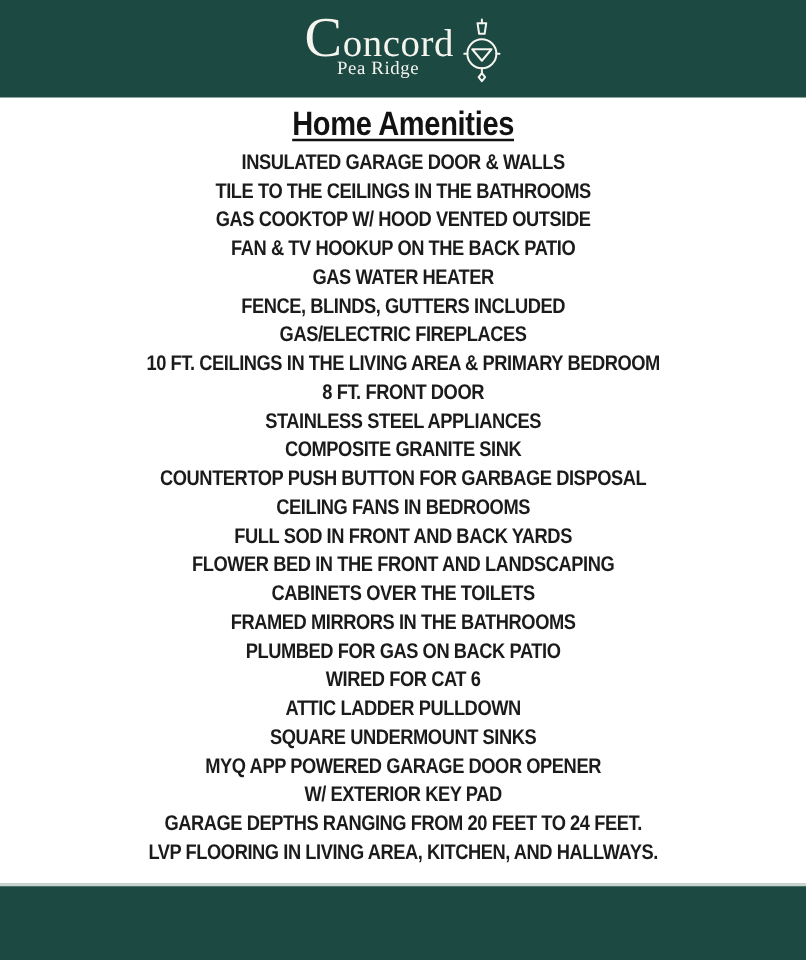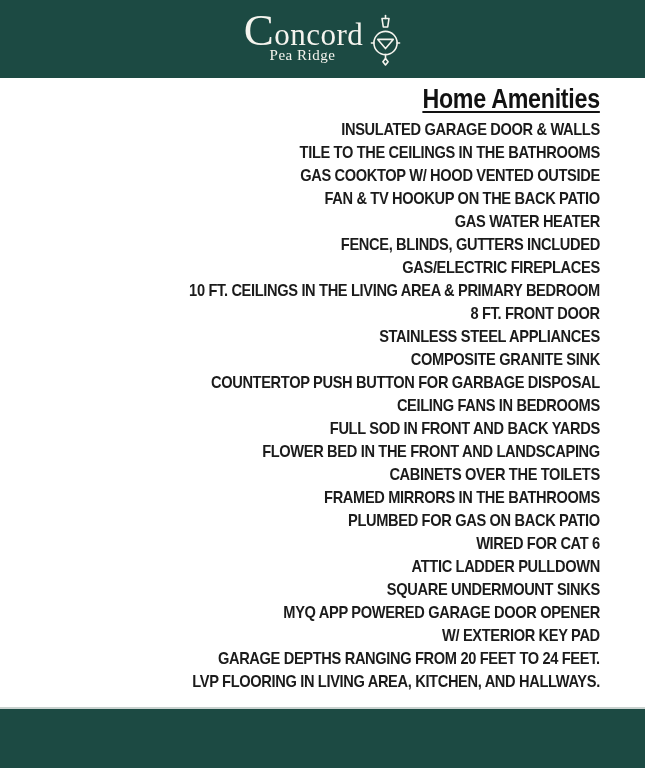--- a/index.html
+++ b/index.html
@@ -39,21 +39,21 @@
   .logo-tagline {
     font-family: "Liberation Serif", "DejaVu Serif", serif;
     font-size: 15px;
     letter-spacing: 0.5px;
     margin-top: -3px;
     padding-right: 2px;
   }
   .knocker { display: block; margin-top: 2px; }
 
   
-  .content { text-align: right; }
+  .content { text-align: center; }
   .squeeze { transform: scaleX(0.86); transform-origin: 50% 0; }
   .title {
     display: inline-block;
     margin: 8px 0 5px 0;
     font-size: 27px;
     font-weight: 700;
     color: #121212;
     letter-spacing: -0.3px;
     text-decoration: underline;
     text-decoration-thickness: 2px;

